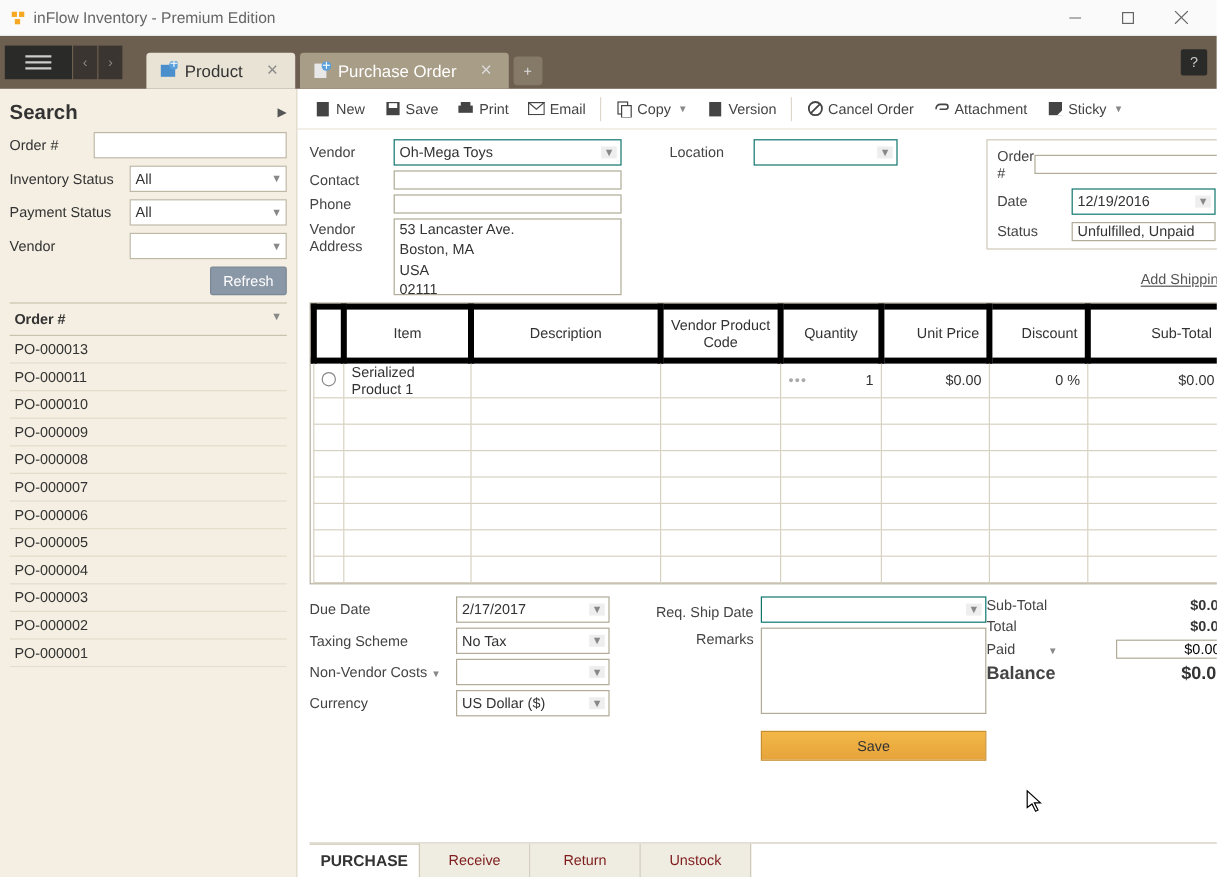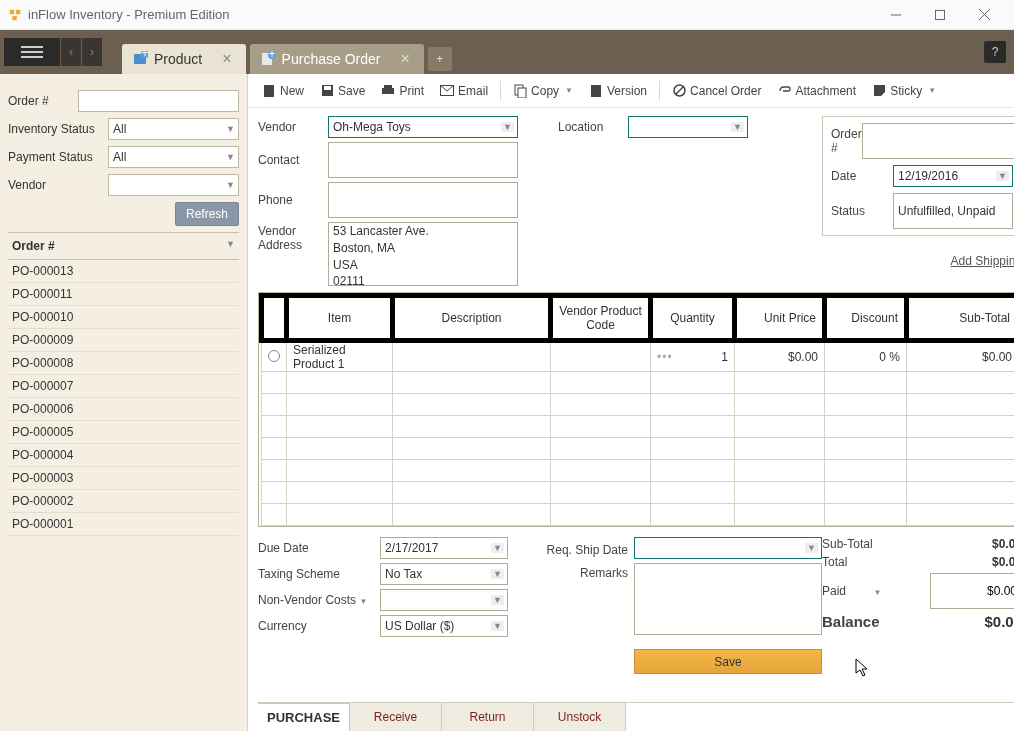--- a/index.html
+++ b/index.html
@@ -54,21 +54,21 @@
   .toolbar .tbtn .ticon { width: 14px; height: 14px; display: flex; align-items: center; justify-content: center; }
   .toolbar .sep { width: 1px; height: 20px; background: #dcd8cc; margin: 0 2px; }
   .toolbar .caret { font-size: 8px; color: #888; margin-left: 2px; }
   
   
   .form { padding: 8px 10px 0 10px; display: flex; flex-direction: column; flex: 1; }
   .form .row1 { display: flex; align-items: flex-start; }
   .form .col { display: flex; flex-direction: column; gap: 4px; }
   .form .frow { display: flex; align-items: center; }
   .form .flabel { color: #444; }
-  .form .finput { height: 36px; border: 1px solid #b0aa97; background: #fff; padding: 0 4px; }
+  .form .finput { height: 16px; border: 1px solid #b0aa97; background: #fff; padding: 0 4px; }
   .form .fta { border: 1px solid #b0aa97; background: #fff; padding: 0 4px; line-height: 1.4; white-space: pre-line; }
   .form .fsel { height: 22px; border: 1px solid #0f766e; background: #fff; display: flex; align-items: center; padding: 0 4px; position: relative; }
   .form .fsel .selcaret { position: absolute; right: 3px; color: #888; font-size: 9px; background:#eee; padding:0 2px; }
   .orderbox { border: 1px solid #cfc9b7; padding: 6px 8px; display: flex; flex-direction: column; gap: 6px; }
   .orderbox .frow .flabel { width: 62px; }
   .addship { text-align: right; margin-top: 14px; color: #555; text-decoration: underline; font-size: 12px; }
   
   
   .tablewrap { border: 1px solid #b6b09c; margin-top: 6px; }
   .itable { width: 100%; border-collapse: collapse; }
@@ -167,20 +167,24 @@
       </div>
   </div>
   <div class="help">
       <span>?</span>
     </div>
 </div>
 
 <div class="content">
 
   <div class="sidebar">
+    <div class="shead">
+      <span class="stitle">Search</span>
+      <span style="font-size:10px; color:#555">▶</span>
+    </div>
     <div class="srow">
         <label>Order #</label>
       <input class="sinput" value="" style="">
     </div>
     <div class="srow">
         <label>Inventory Status</label>
       <div class="sel">
           <span>All</span>
           <span class="selcaret">▼</span>
         </div>

